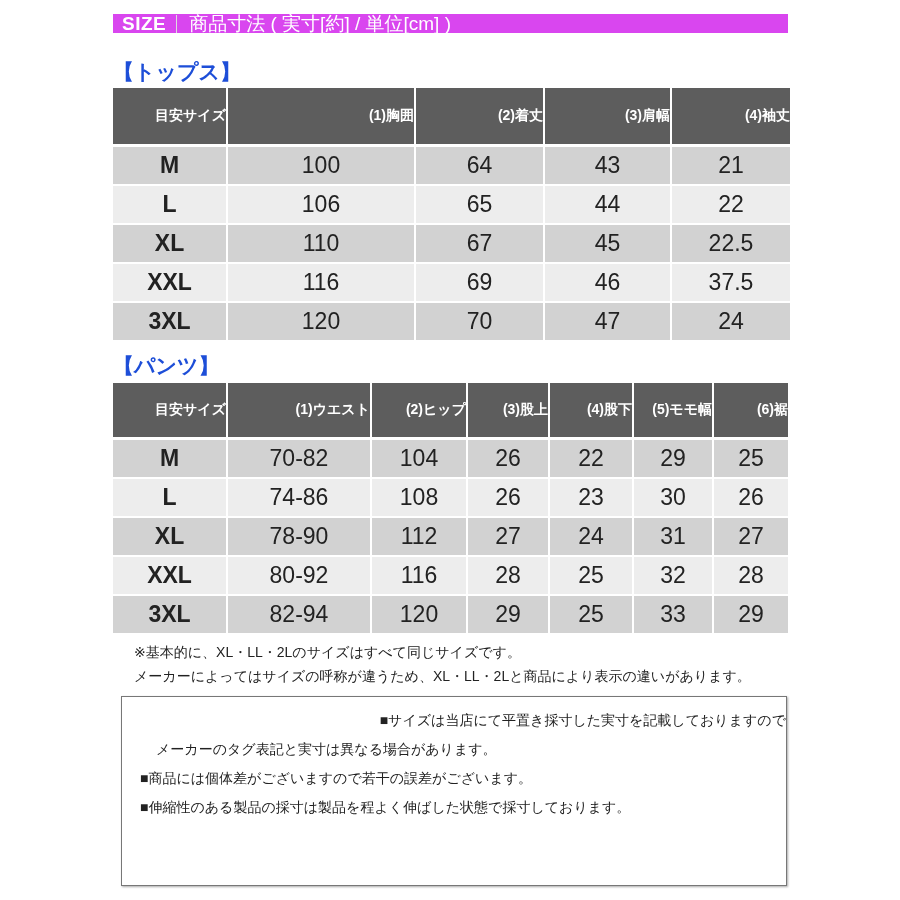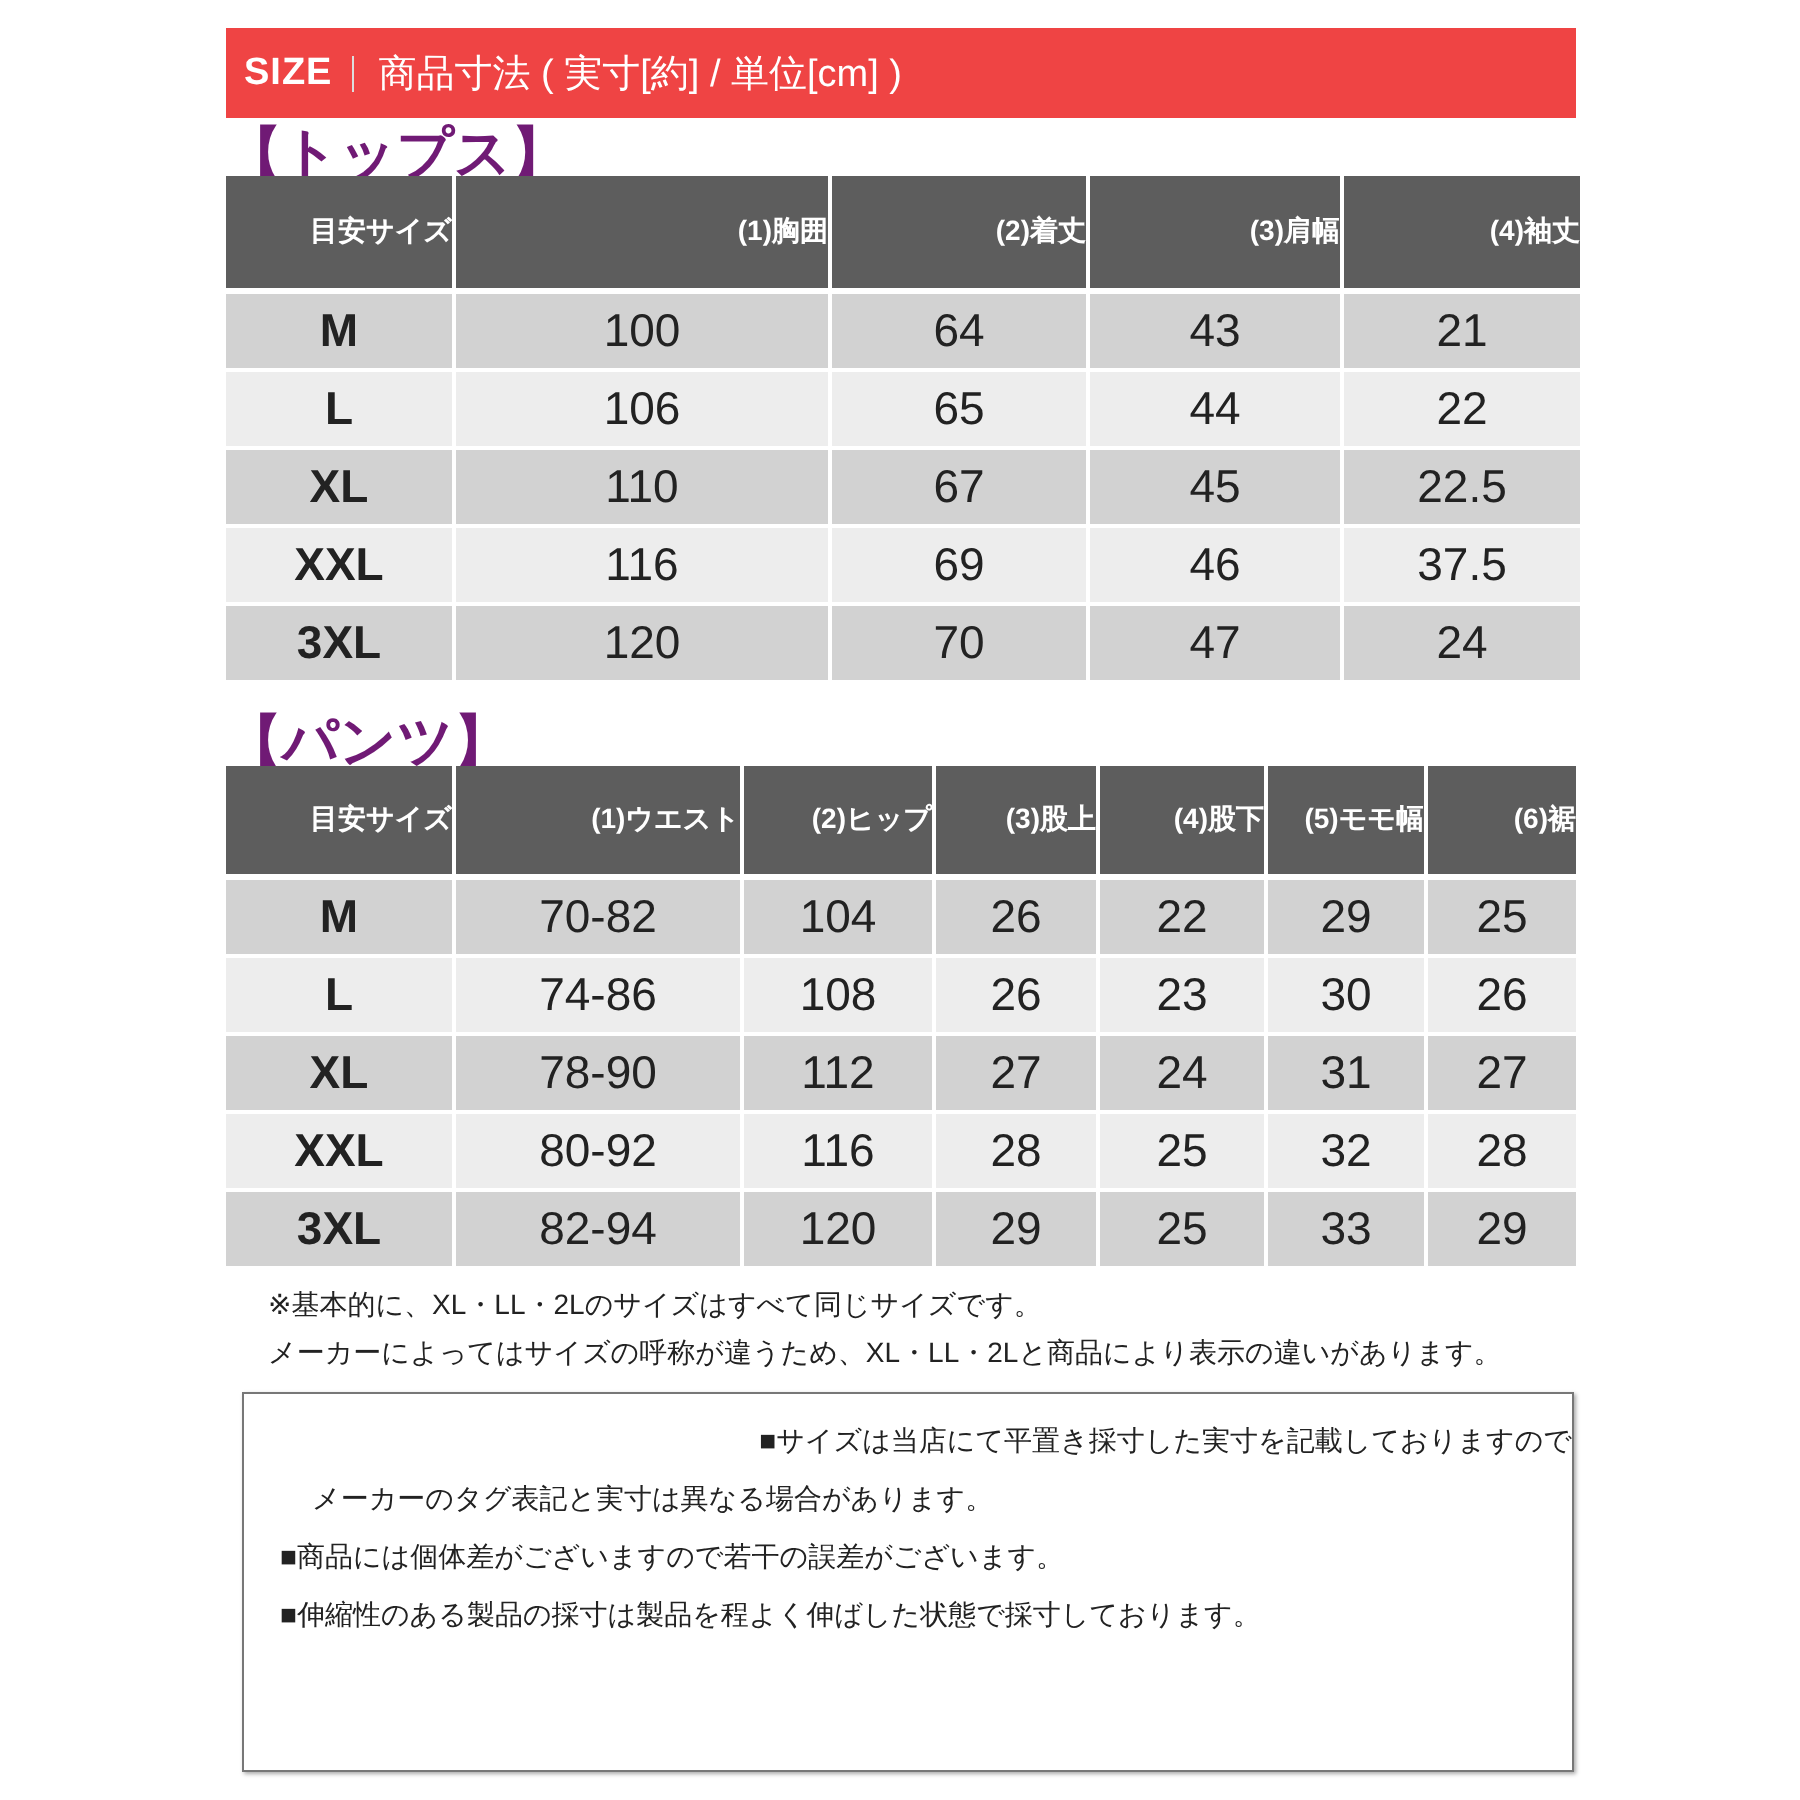--- a/index.html
+++ b/index.html
@@ -1,23 +1,23 @@
 <!DOCTYPE html>
 <html><head>
 <meta charset="utf-8">
 <style>
   html, body { margin:0; padding:0; background:#ffffff; }
   body { width:900px; height:900px; position:relative; overflow:hidden;
          font-family:"Liberation Sans","DejaVu Sans",sans-serif; color:#1a1a1a; }
-  .title-bar { position:absolute; left:113px; top:14px; width:675px; height:45px;
-               background:#ef4444; color:#fff; display:flex; align-items:center; }
+  .title-bar { position:absolute; left:113px; top:14px; width:675px; height:19px;
+               background:#d946ef; color:#fff; display:flex; align-items:center; }
   .title-bar .size { font-weight:bold; font-size:19px; margin-left:9px; letter-spacing:0.5px; }
   .title-bar .sep { width:1px; height:18px; background:#ddd; margin:0 12px 0 10px; }
   .title-bar .desc { font-size:19px; }
-  .section-title { position:absolute; left:113px; font-size:28px; font-weight:bold; color:#701a75; }
+  .section-title { position:absolute; left:113px; font-size:21px; font-weight:bold; color:#1d4ed8; }
   table.grid { position:absolute; left:113px; border-collapse:separate; border-spacing:2px 0;
                margin-left:-2px; table-layout:fixed; }
   table.grid th { background:#5d5d5d; color:#fff; font-weight:bold; font-size:14px;
                   text-align:right; padding:0; border-bottom:3px solid #fff; }
   table.grid td { text-align:center; font-size:23px; padding:0; border-bottom:2px solid #fff; color:#222; }
   table.grid td.size-label { font-weight:bold; }
   table.grid tr.odd td { background:#d2d2d2; }
   table.grid tr.even td { background:#ededed; }
   #tops th { height:56px; }
   #tops td { height:37px; }

